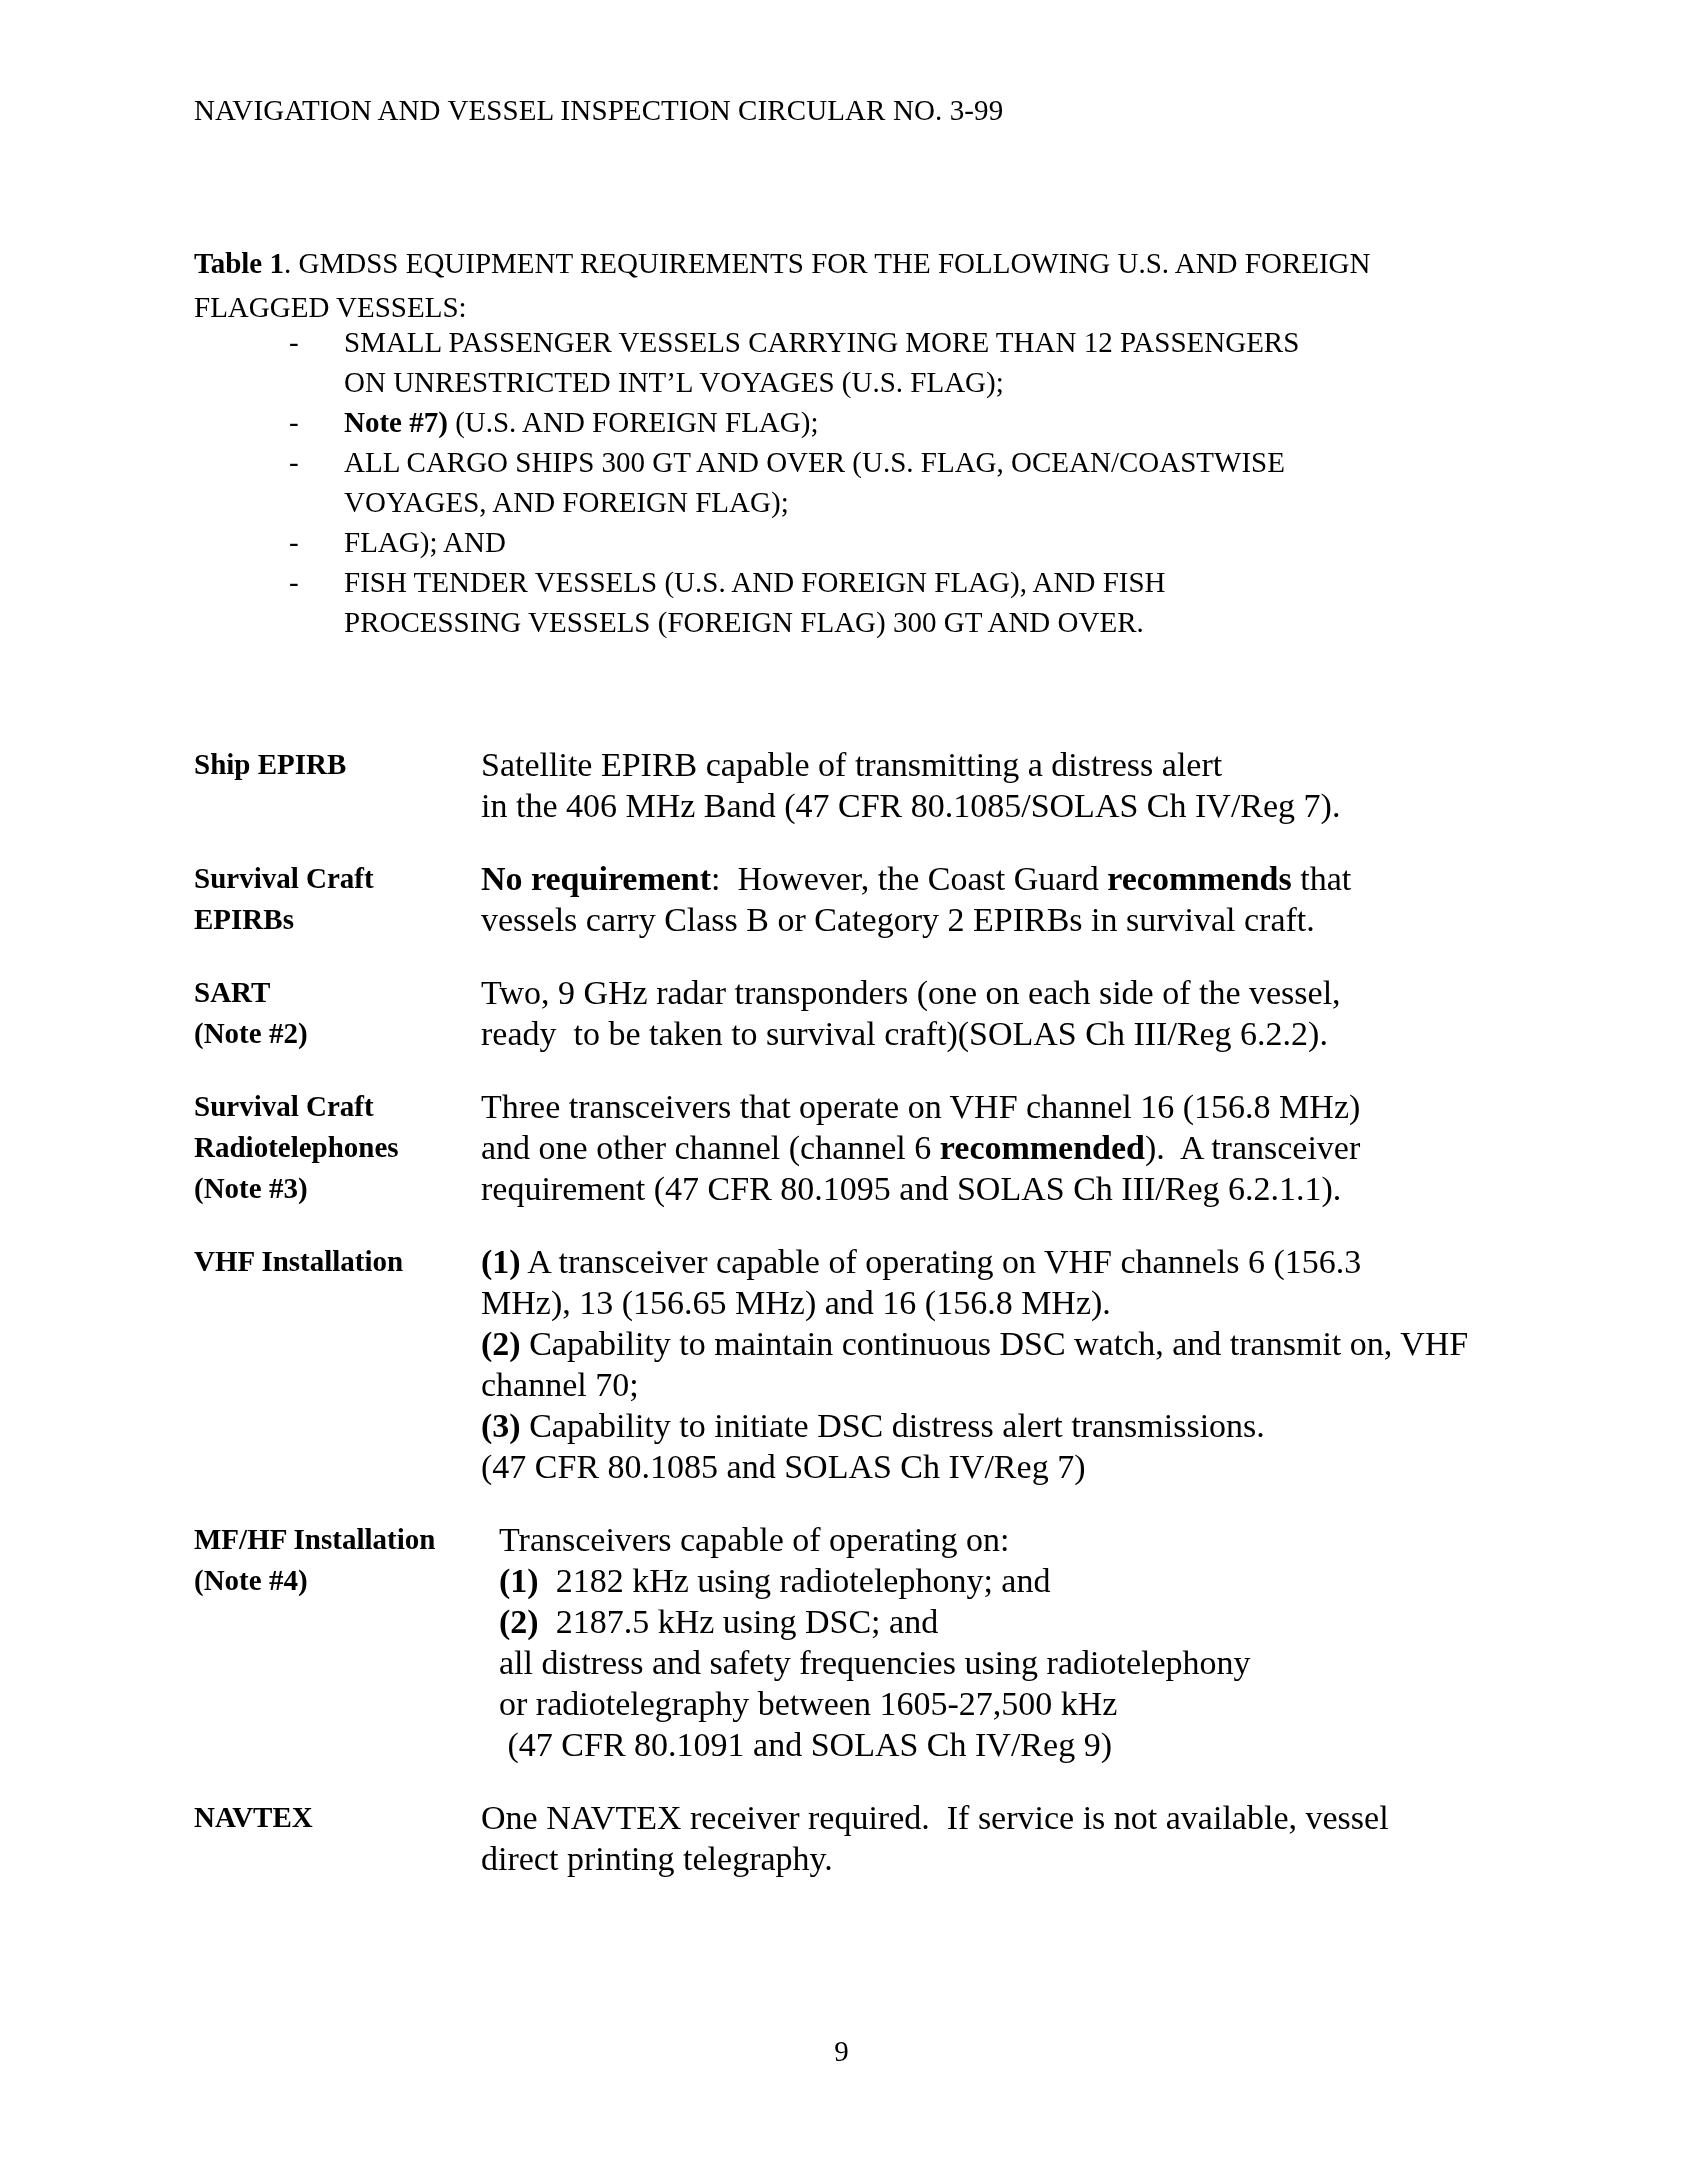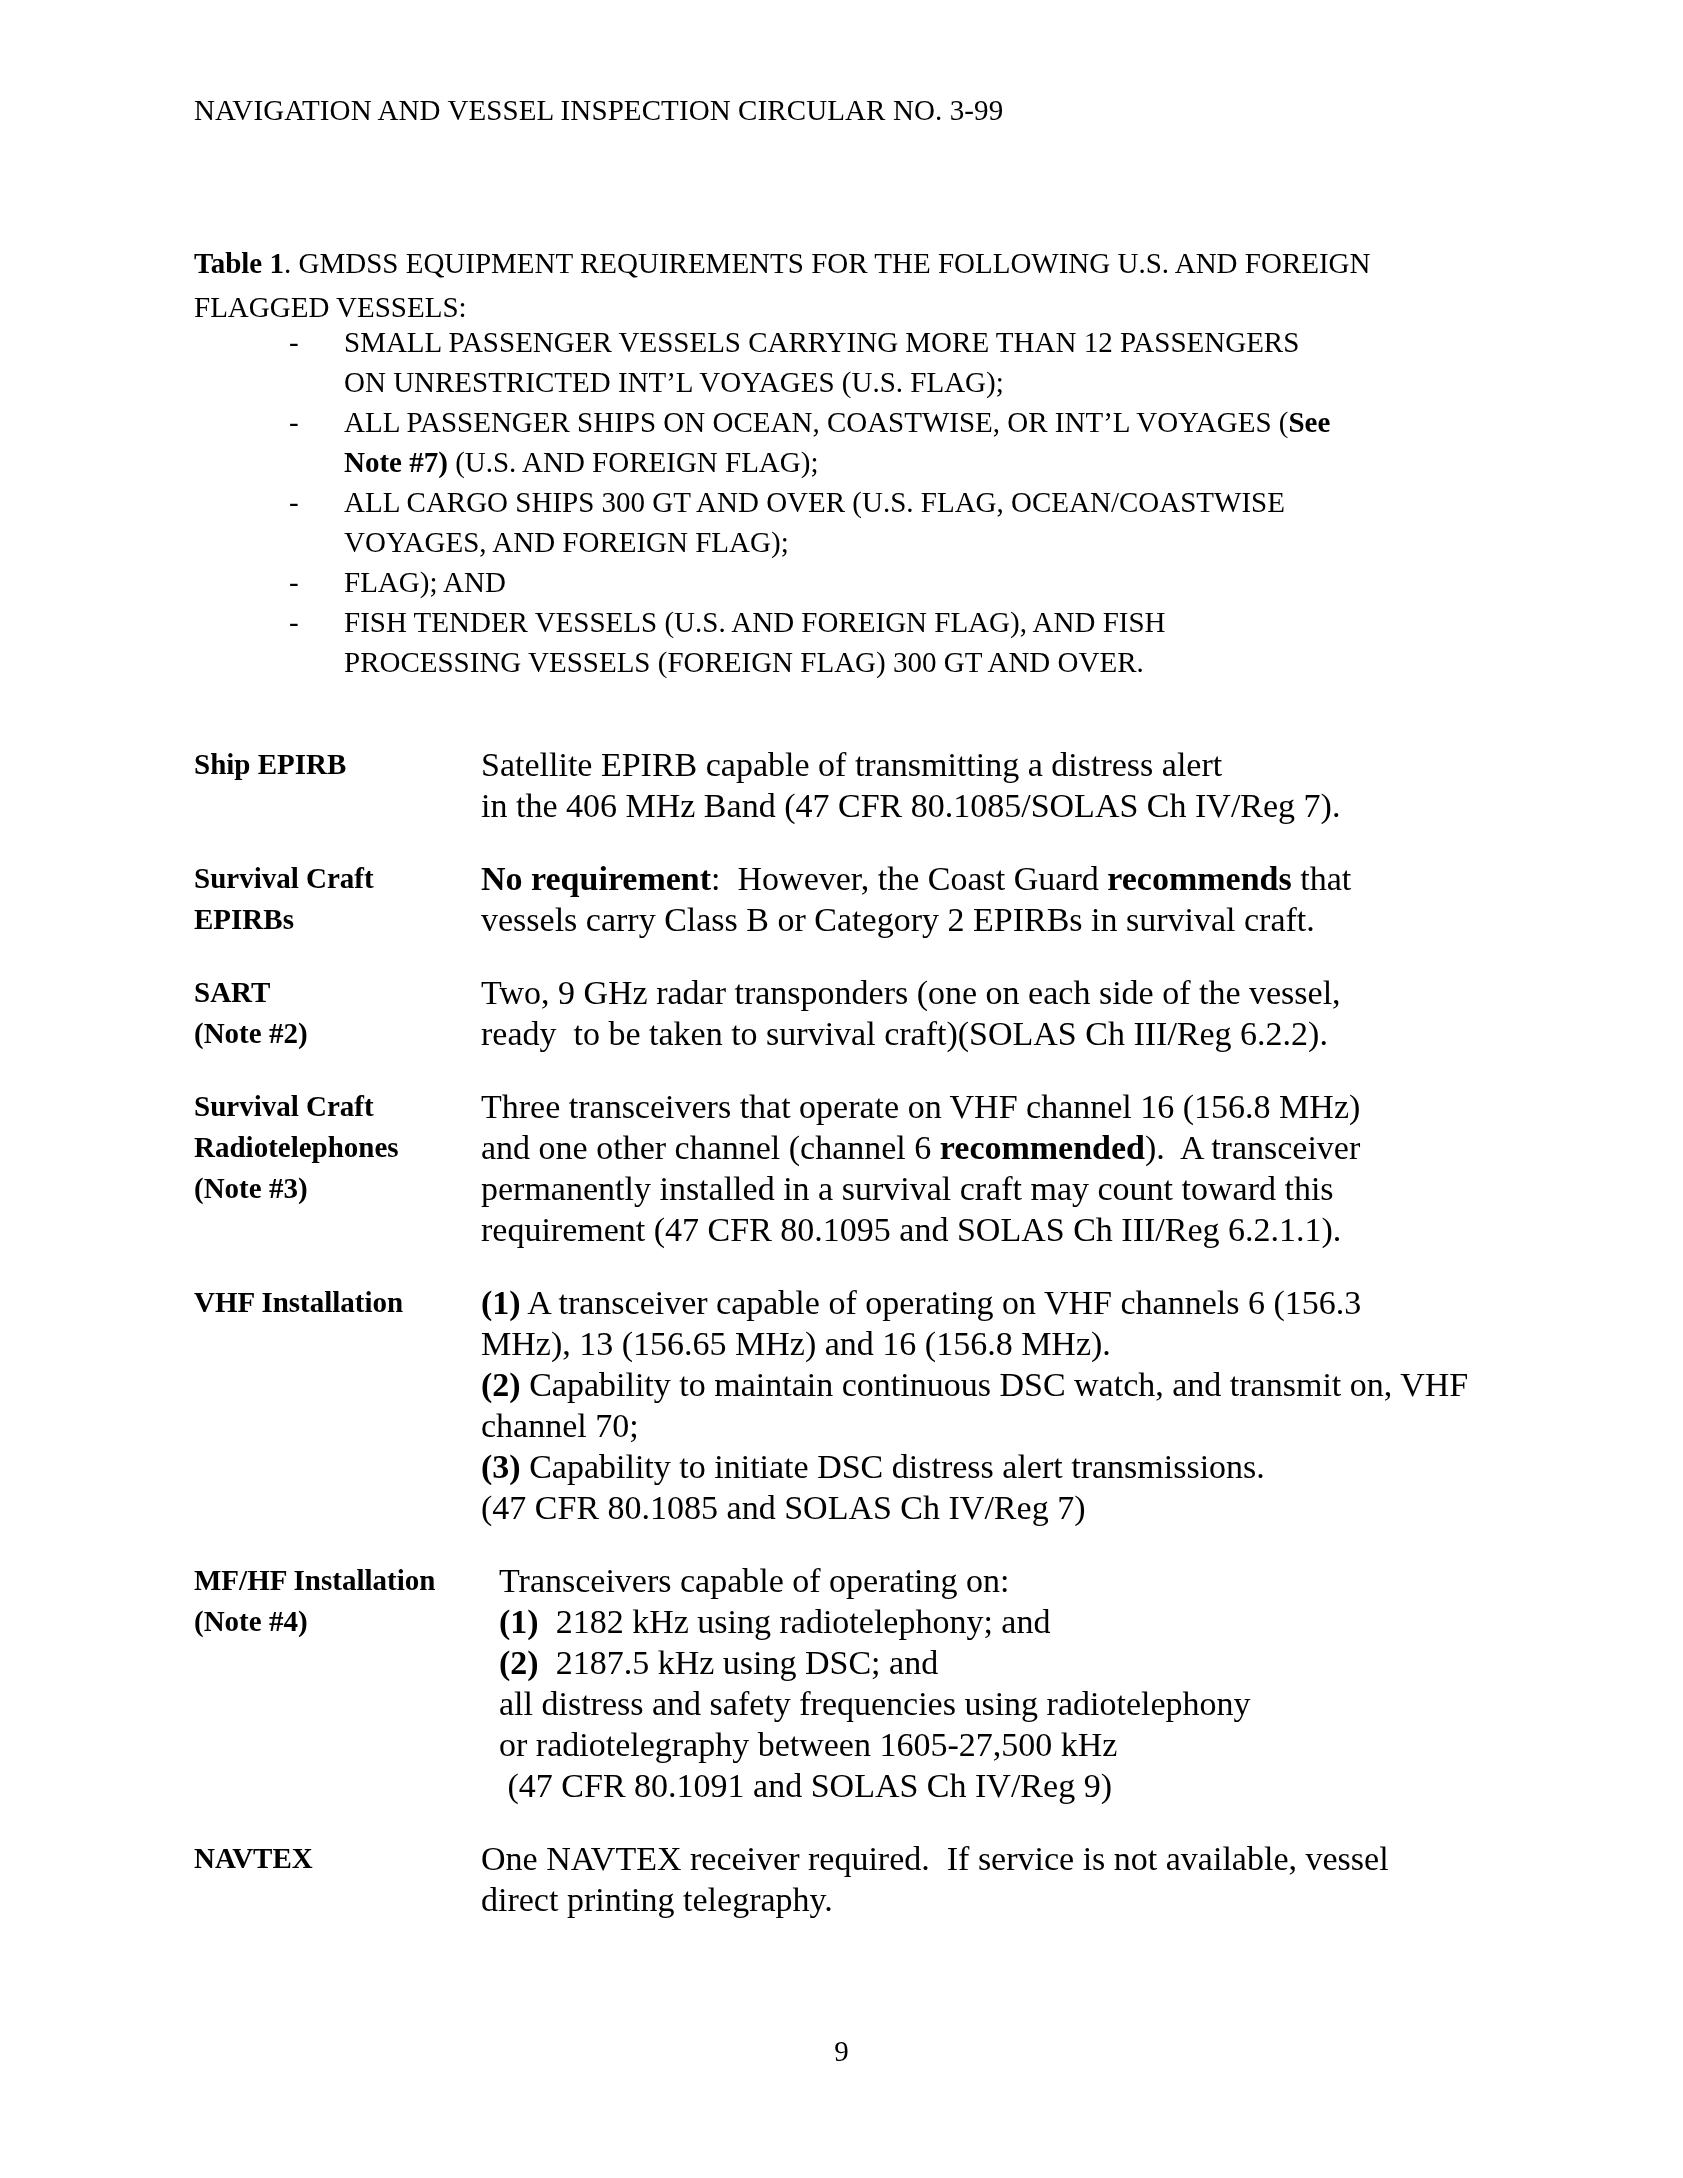--- a/index.html
+++ b/index.html
@@ -135,21 +135,20 @@
       <div class="vessel-item">
         <span class="vessel-dash">-</span>
         <span class="vessel-text">
           <span class="ln" style="display: block;">SMALL PASSENGER VESSELS CARRYING MORE THAN 12 PASSENGERS</span>
           <span class="ln" style="display: block;">ON UNRESTRICTED INT’L VOYAGES (U.S. FLAG);</span>
         </span>
       </div>
       <div class="vessel-item">
         <span class="vessel-dash">-</span>
         <span class="vessel-text">
-          <span class="ln" style="display: block;">ALL PASSENGER SHIPS ON OCEAN, COASTWISE, OR INT’L VOYAGES (<b>See</b></span>
           <span class="ln" style="display: block;"><b>Note #7)</b> (U.S. AND FOREIGN FLAG);</span>
         </span>
       </div>
       <div class="vessel-item">
         <span class="vessel-dash">-</span>
         <span class="vessel-text">
           <span class="ln" style="display: block;">ALL CARGO SHIPS 300 GT AND OVER (U.S. FLAG, OCEAN/COASTWISE</span>
           <span class="ln" style="display: block;">VOYAGES, AND FOREIGN FLAG);</span>
         </span>
       </div>
@@ -192,21 +191,20 @@
           <span class="ln">ready  to be taken to survival craft)(SOLAS Ch III/Reg 6.2.2).</span>
         </div>
       </div>
       <div class="def-row">
         <div class="def-term">Survival Craft
 Radiotelephones
 (Note #3)</div>
         <div class="def-desc">
           <span class="ln">Three transceivers that operate on VHF channel 16 (156.8 MHz)</span>
           <span class="ln">and one other channel (channel 6 <b>recommended</b>).  A transceiver</span>
-          <span class="ln">permanently installed in a survival craft may count toward this</span>
           <span class="ln">requirement (47 CFR 80.1095 and SOLAS Ch III/Reg 6.2.1.1).</span>
         </div>
       </div>
       <div class="def-row">
         <div class="def-term">VHF Installation</div>
         <div class="def-desc">
           <span class="ln"><b>(1)</b> A transceiver capable of operating on VHF channels 6 (156.3</span>
           <span class="ln">MHz), 13 (156.65 MHz) and 16 (156.8 MHz).</span>
           <span class="ln"><b>(2)</b> Capability to maintain continuous DSC watch, and transmit on, VHF</span>
           <span class="ln">channel 70;</span>

